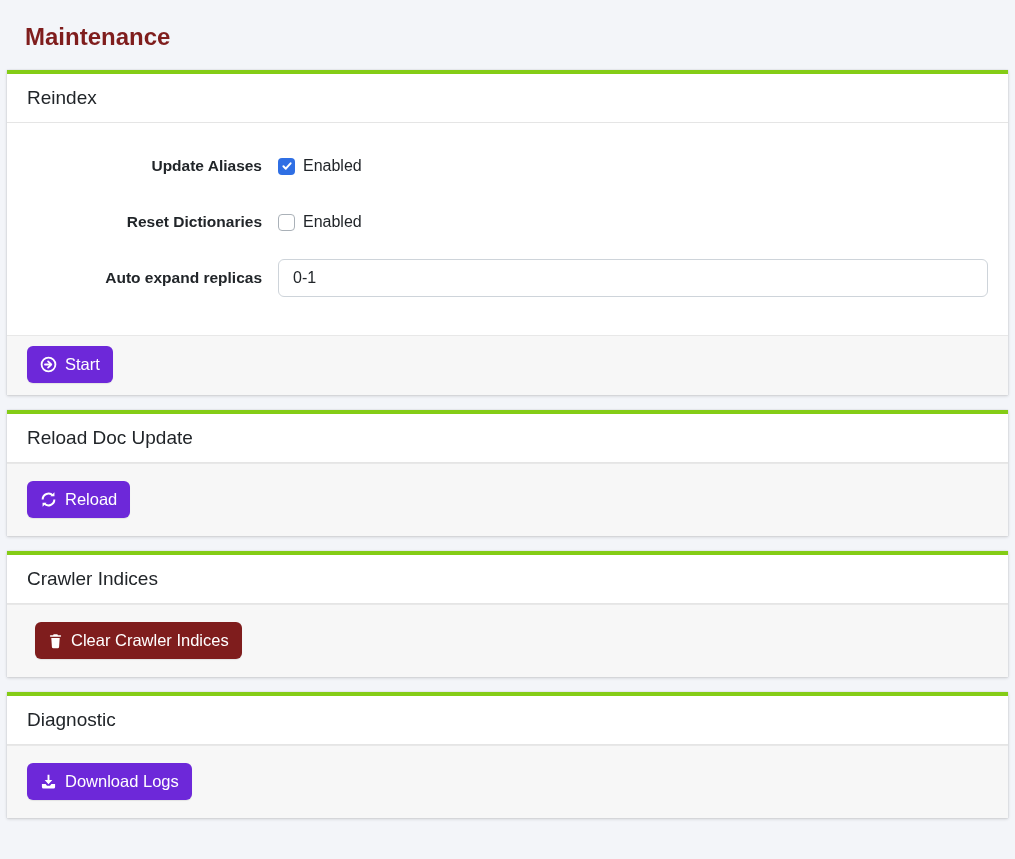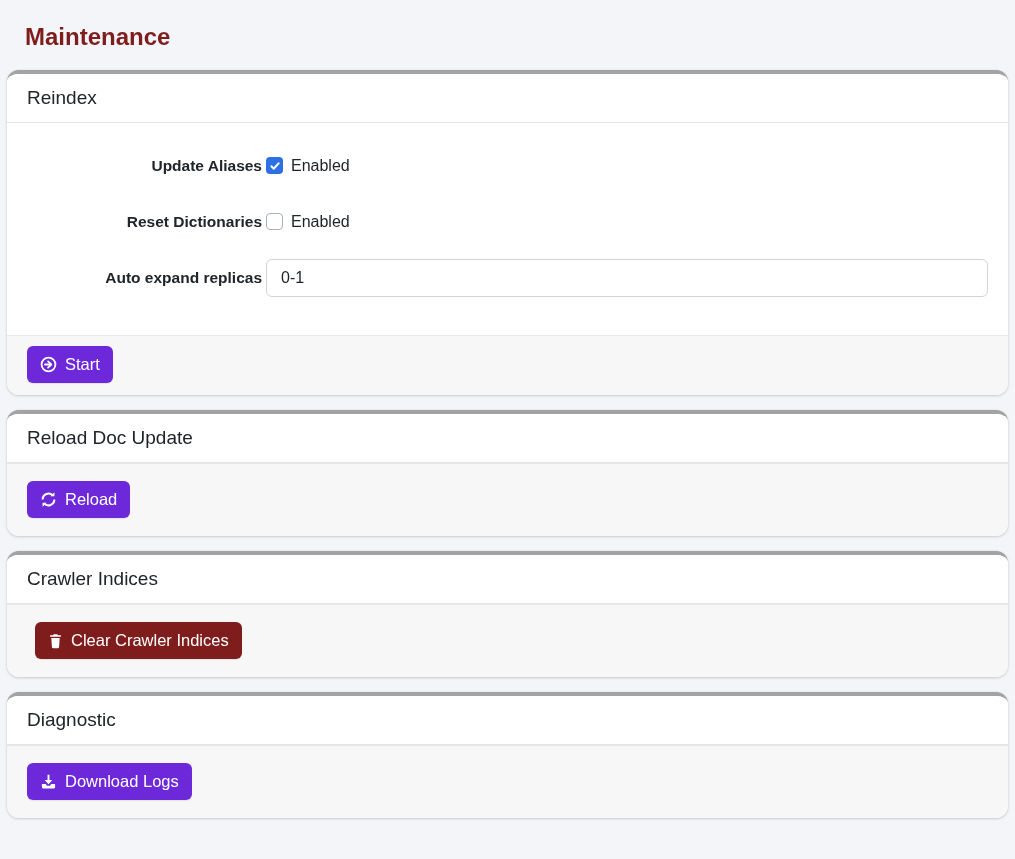--- a/index.html
+++ b/index.html
@@ -17,22 +17,22 @@
   .page-title {
     margin: 0;
     font-size: 24px;
     line-height: 34px;
     font-weight: 600;
     color: #7f1d1d;
   }
   .card {
     margin: 0 7px 15px 7px;
     background: #ffffff;
-    border-top: 4px solid #a3a3a3;
-    border-radius: 12px;
+    border-top: 4px solid #84cc16;
+    border-radius: 0;
     box-shadow: 0 0 1px rgba(0,0,0,.18), 0 1px 3px rgba(0,0,0,.16);
     overflow: hidden;
   }
   .card-header {
     background: #ffffff;
     padding: 13px 20px;
     font-size: 19px;
     line-height: 22px;
     color: #212529;
     border-bottom: 1px solid rgba(0,0,0,.1);
@@ -44,32 +44,32 @@
   .card-footer {
     background: #f7f7f7;
     border-top: 1px solid rgba(0,0,0,.06);
     padding: 10px 20px 12px 20px;
   }
   .card-footer.tall { padding: 17px 20px 18px 20px; }
 
   .form-row {
     display: grid;
     grid-template-columns: 235px 1fr;
-    column-gap: 4px;
+    column-gap: 16px;
     align-items: center;
     min-height: 38px;
     margin-bottom: 18px;
   }
   .form-label {
     text-align: right;
     font-weight: 700;
     font-size: 15.5px;
     color: #212529;
   }
-  .check-cell { display: flex; align-items: flex-start; }
+  .check-cell { display: flex; align-items: center; }
   .checkbox {
     width: 17px; height: 17px;
     border-radius: 4px;
     display: inline-flex;
     align-items: center; justify-content: center;
     flex: none;
   }
   .checkbox.checked { background: #2f6fe4; }
   .checkbox.unchecked { background: #fff; border: 1.5px solid #aab1b8; }
   .check-text { font-size: 16px; margin-left: 8px; }

